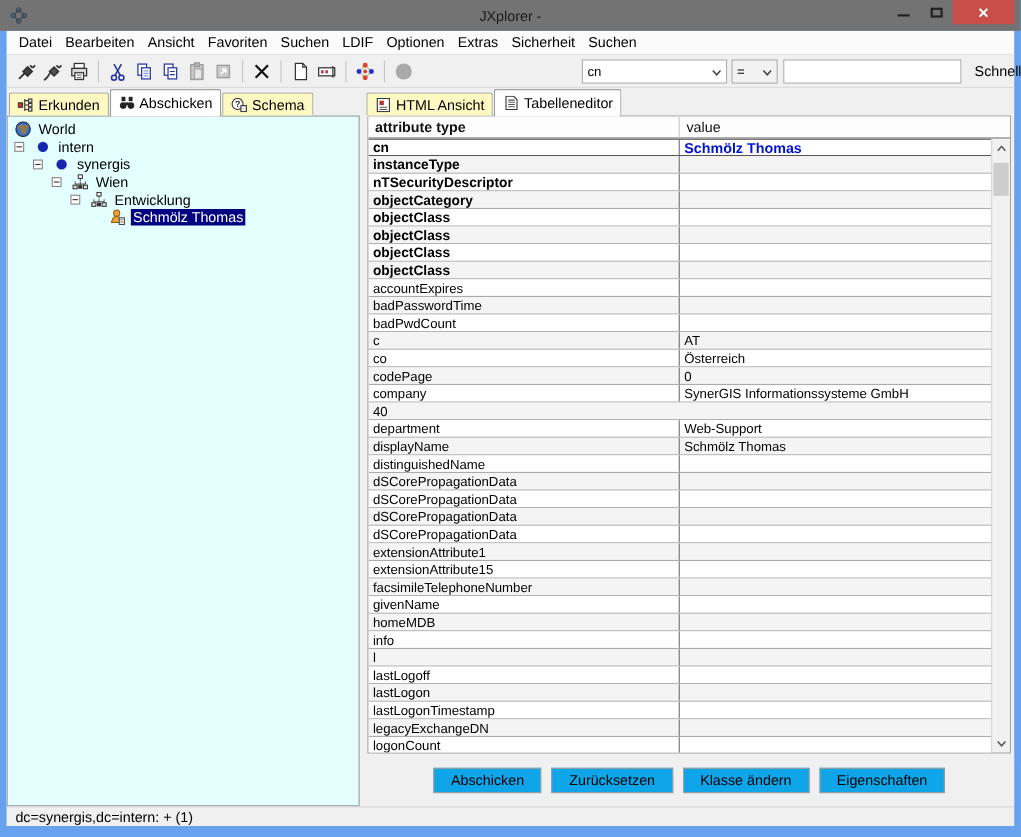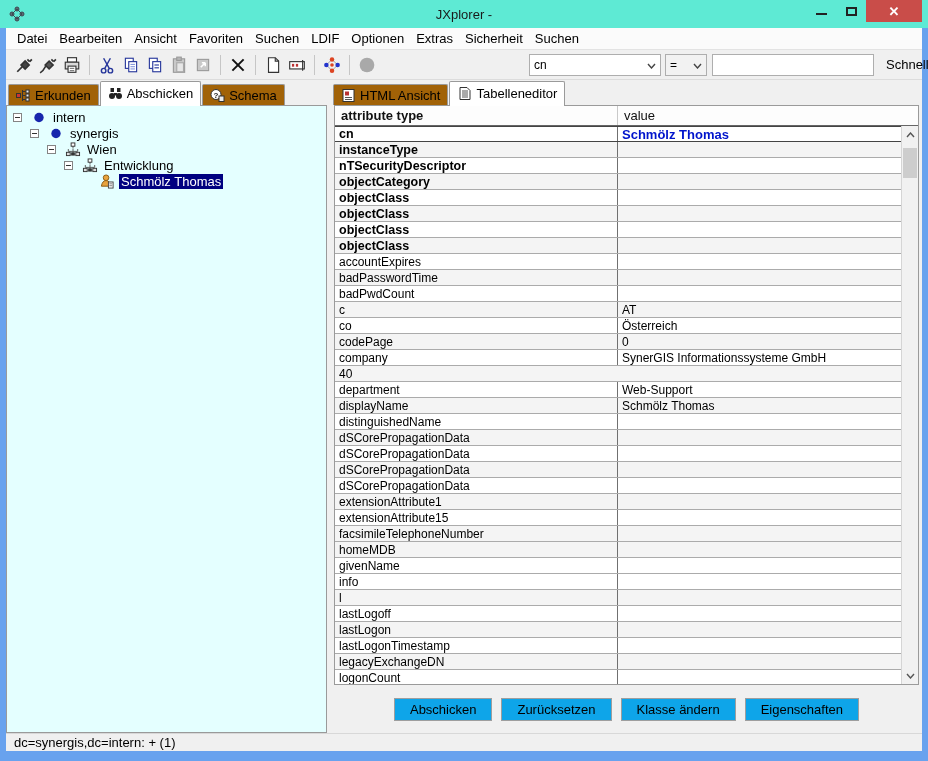--- a/index.html
+++ b/index.html
@@ -2,21 +2,21 @@
 <html><head>
 <meta charset="utf-8">
 <style>
   * { box-sizing: border-box; margin: 0; padding: 0; }
   html,body { width: 928px; height: 761px; }
   body { font-family: "Liberation Sans", sans-serif; font-size: 13px; background:#68a2ee; overflow:hidden; }
 
   .window { width:928px; height:761px; display:flex; flex-direction:column; background:#68a2ee; }
 
   
-  .titlebar { height:28px; position:relative; display:flex; align-items:center; background:#5eead4; }
+  .titlebar { height:28px; position:relative; display:flex; align-items:center; background:#737373; }
   .titlebar .app-icon { margin-left:8px; width:18px; height:18px; }
   .titlebar .title { position:absolute; left:0; right:0; text-align:center; color:#1a1a1a; font-size:13px; }
   .win-controls { position:absolute; right:6px; top:0; display:flex; align-items:flex-start; }
   .win-btn { width:30px; height:22px; display:flex; align-items:center; justify-content:center; color:#111; font-size:13px; }
   .win-btn.minimize span { display:block; width:11px; height:2px; background:#222; margin-top:6px; }
   .win-btn.maximize span { display:block; width:11px; height:9px; border:2px solid #222; }
   .win-btn.close { width:56px; background:#c94d49; color:#fff; font-weight:bold; }
 
   
   .menubar { height:22px; background:#fbfbfb; border-bottom:1px solid #e3e3e3; display:flex; align-items:center; padding-left:5px; margin:0 6px 0 6px; }
@@ -34,21 +34,21 @@
   .qs-label { margin-left:12px; margin-right:6px; font-size:13px; }
 
   
   .main { flex:1; display:flex; margin:0 6px; background:#f0f0f0; overflow:hidden; }
   .left-panel { width:321px; display:flex; flex-direction:column; }
   .splitter { width:4px; background:#f0f0f0; }
   .right-panel { flex:1; display:flex; flex-direction:column; }
 
   
   .tabs { height:25px; display:flex; align-items:flex-end; padding-left:2px; position:relative; z-index:2; }
-  .tab { height:21px; display:flex; align-items:center; gap:4px; padding:0 7px; background:#a16207; border:1px solid #9a9a9a; border-bottom:none; border-radius:2px 2px 0 0; margin-right:1px; font-size:13px; }
+  .tab { height:21px; display:flex; align-items:center; gap:4px; padding:0 7px; background:#fef9c3; border:1px solid #9a9a9a; border-bottom:none; border-radius:2px 2px 0 0; margin-right:1px; font-size:13px; }
   .tab.selected { height:25px; background:#fff; margin-bottom:-1px; padding-bottom:1px; }
   .tab .t-icon { width:15px; height:13px; display:inline-flex; }
 
   
   .tree-box { flex:1; background:#e4ffff; border:1px solid #9a9a9a; overflow:hidden; padding:3px 0 0 4px; position:relative; z-index:1; }
   .tree-row { height:16px; display:flex; align-items:center; white-space:nowrap; }
   .expander { width:9px; height:9px; border:1px solid #848484; background:#fff; position:relative; flex:none; margin-right:9px; }
   .expander::after { content:""; position:absolute; left:1px; right:1px; top:3px; height:1px; background:#333; }
   .exp-space { width:18px; flex:none; }
   .node-icon { width:16px; height:15px; flex:none; margin-right:4px; display:inline-flex; }
@@ -304,20 +304,29 @@
                 <circle cx="6" cy="5.5" r="5" fill="#fff" stroke="#333"></circle>
                 <text x="6" y="8.6" font-size="8" font-weight="bold" text-anchor="middle" fill="#222" font-family="Liberation Sans,sans-serif">?</text>
                 <rect x="9" y="7" width="5" height="5.5" fill="#eee" stroke="#333"></rect>
               </svg>
             </span>
             <span>Schema</span>
           </div>
         </div>
       <div class="tree-box" id="tree">
           <div class="tree-row" style="padding-left: 2px;">
+            <span class="node-icon">
+              <svg width="16" height="15" viewBox="0 0 16 16">
+                <circle cx="8" cy="8" r="7" fill="#3b6fd4" stroke="#123"></circle>
+                <path d="M3 5 q3 -2 5 -1 q3 1 5 -1 q1 3 -1 5 q-2 1 -1 4 q-3 2 -5 0 q1 -3 -2 -4 q-2 -1 -1 -3z" fill="#9a7a3c" opacity="0.9"></path>
+              </svg>
+            </span>
+            <span class="tree-label">World</span>
+          </div>
+          <div class="tree-row" style="padding-left: 2px;">
             <span class="expander"></span>
             <span class="node-icon">
               <svg width="16" height="15" viewBox="0 0 16 16">
                 <circle cx="8" cy="8" r="5" fill="#1626ad"></circle>
               </svg>
             </span>
             <span class="tree-label">intern</span>
           </div>
           <div class="tree-row" style="padding-left: 19px;">
             <span class="expander"></span>
@@ -513,26 +522,26 @@
                 <div class="td val"></div>
               </div>
               <div class="trow">
                 <div class="td attr">extensionAttribute15</div>
                 <div class="td val"></div>
               </div>
               <div class="trow alt">
                 <div class="td attr">facsimileTelephoneNumber</div>
                 <div class="td val"></div>
               </div>
+              <div class="trow">
+                <div class="td attr">givenName</div>
+                <div class="td val"></div>
+              </div>
               <div class="trow alt">
                 <div class="td attr">homeMDB</div>
-                <div class="td val"></div>
-              </div>
-              <div class="trow">
-                <div class="td attr">givenName</div>
                 <div class="td val"></div>
               </div>
               <div class="trow">
                 <div class="td attr">info</div>
                 <div class="td val"></div>
               </div>
               <div class="trow alt">
                 <div class="td attr">l</div>
                 <div class="td val"></div>
               </div>

